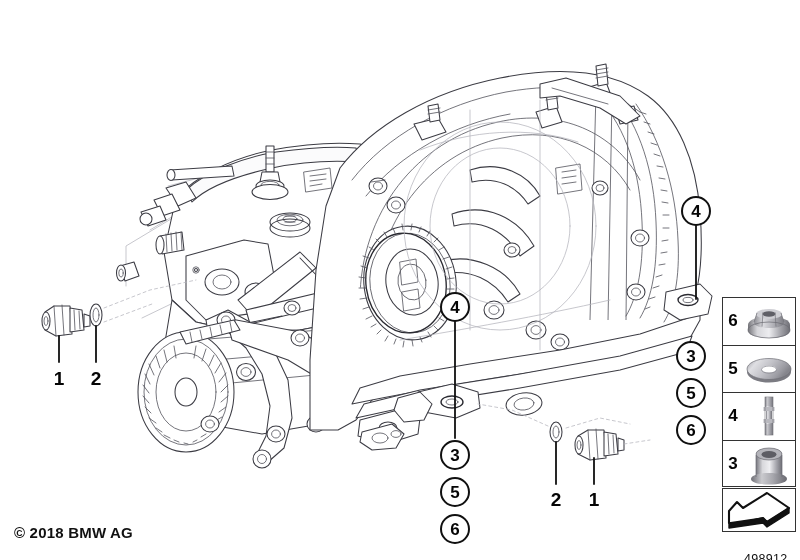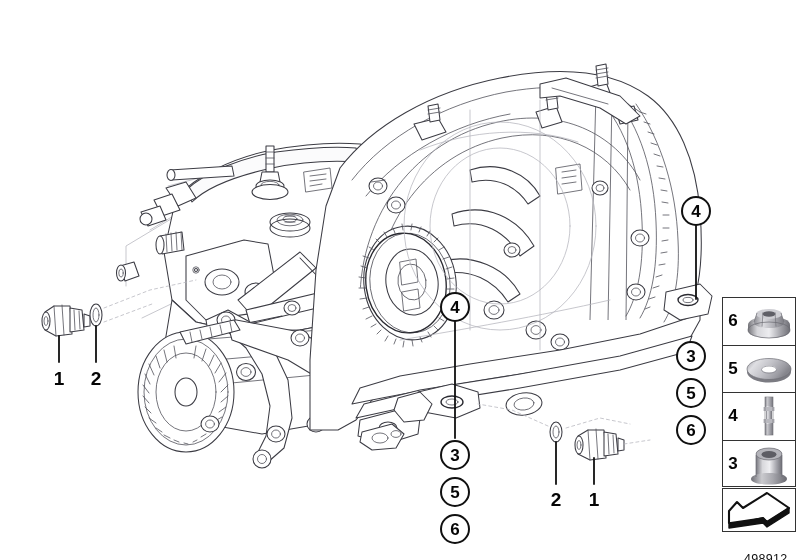--- a/index.html
+++ b/index.html
@@ -690,15 +690,16 @@
 
   </div>
 
   <div class="arrow-box">
     <svg width="72" height="42" viewBox="0 0 72 42">
       <path d="M6 22 L14 13 L20 19 L44 4 L66 19 L44 33 L40 29 L18 34 L6 34 Z" fill="#ffffff" stroke="#111111" stroke-width="2.1" stroke-linejoin="round"></path>
       <path d="M6 34 L40 29 L44 33 L66 19 L66 24 L44 38 L40 34 L6 39 Z" fill="#111111" stroke="#111111" stroke-width="1.4" stroke-linejoin="round"></path>
     </svg>
   </div>
 
+  <div class="copyright">© 2018 BMW AG</div>
   <div class="partno">498912</div>
 
 </div>
 
 </body></html>

